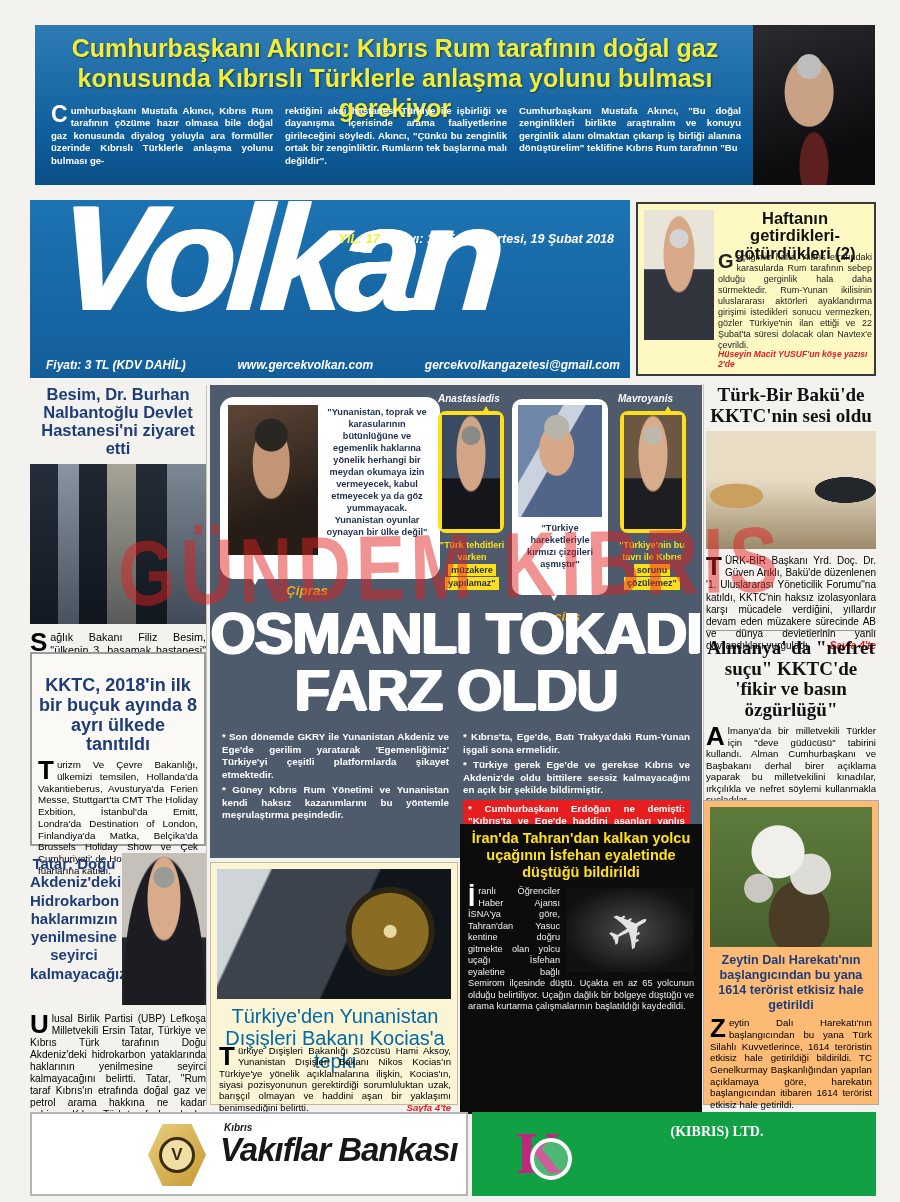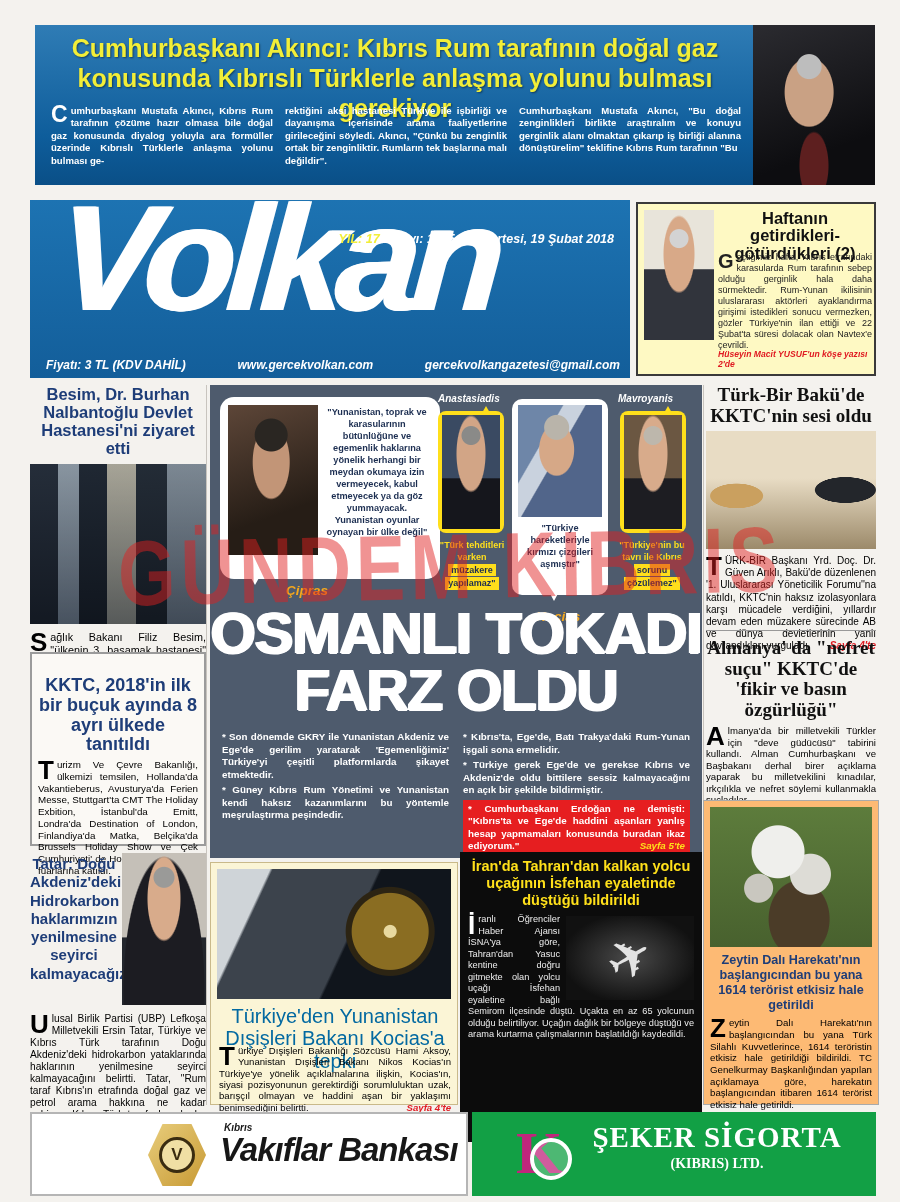--- a/index.html
+++ b/index.html
@@ -84,21 +84,21 @@
   .bullets p{margin-bottom:3px;}
   .redstrip{background:#e61e20;color:#fff;padding:3px 5px;font-size:9.8px;font-weight:bold;line-height:1.28;text-align:justify;}
   .redstrip .yref{color:#ffdf1b;font-weight:bold;font-style:italic;float:right;}
 
   
   .karticle{position:absolute;left:210px;top:862px;width:248px;height:243px;background:#fbf5d6;border:1px solid #c9b98a;box-sizing:border-box;}
   .k-photo{position:absolute;left:6px;top:6px;width:234px;height:130px;}
   .ph-ministry{background:radial-gradient(circle at 74% 48%,#e8d9a0 0 6px,#8a6d22 7px 38px,#2c2413 39px 44px,rgba(0,0,0,0) 45px),linear-gradient(115deg,#cfd4d8 0 18%,#3c434c 19% 55%,#10151c 56%);}
   .k-title{position:absolute;left:6px;top:142px;width:236px;text-align:center;color:#0369a1;font-weight:normal;font-size:20px;line-height:1.12;}
   .k-body{position:absolute;left:8px;top:182px;width:232px;font-size:9.6px;line-height:1.18;}
-  .iran{position:absolute;left:460px;top:852px;width:242px;height:290px;background:#0c0c0c;box-sizing:border-box;padding:6px 8px;}
+  .iran{position:absolute;left:460px;top:824px;width:242px;height:290px;background:#0c0c0c;box-sizing:border-box;padding:6px 8px;}
   .iran-title{color:#ffe01a;font-weight:bold;font-size:14.5px;line-height:1.18;text-align:center;margin-bottom:5px;}
   .iran-body{color:#eee;font-size:9.2px;line-height:1.25;text-align:justify;}
   .iran-body .dc{color:#fff;}
   .plane{float:right;width:128px;height:84px;margin:2px 0 3px 6px;background:radial-gradient(ellipse at 50% 50%,#4a4a4a,#111 75%);display:flex;align-items:center;justify-content:center;}
   .plane span{font-size:54px;color:#e3e3e3;transform:rotate(-30deg);line-height:1;}
 
   
   .ra1{position:absolute;left:706px;top:385px;width:170px;}
   .serif-title{font-family:"Liberation Serif",serif;font-weight:bold;color:#111;text-align:center;line-height:1.08;}
   .ra1 .serif-title{font-size:19px;}
@@ -290,20 +290,19 @@
       <div class="vb-l2">Vakıflar Bankası</div>
     </div>
   </div>
 
   <div class="ad-seker">
     <div class="sk-logo">
       <div class="k">K</div>
       <div class="ring"></div>
     </div>
     <div class="sk-text">
-      <div class="sk-l1">ŞEKER SİGORTA</div>
       <div class="sk-l2">(KIBRIS) LTD.</div>
     </div>
   </div>
 
   <div class="watermark">GÜNDEM KIBRIS</div>
 
 </div>
 
 </body></html>

